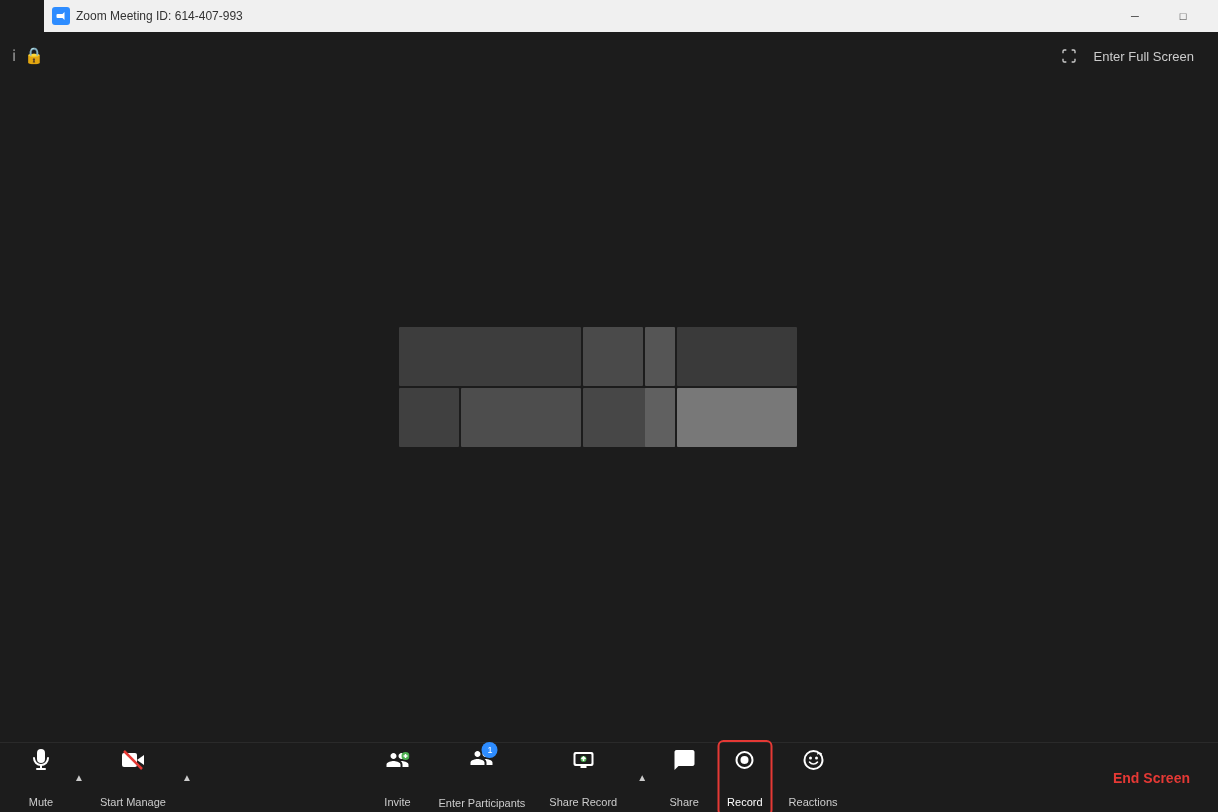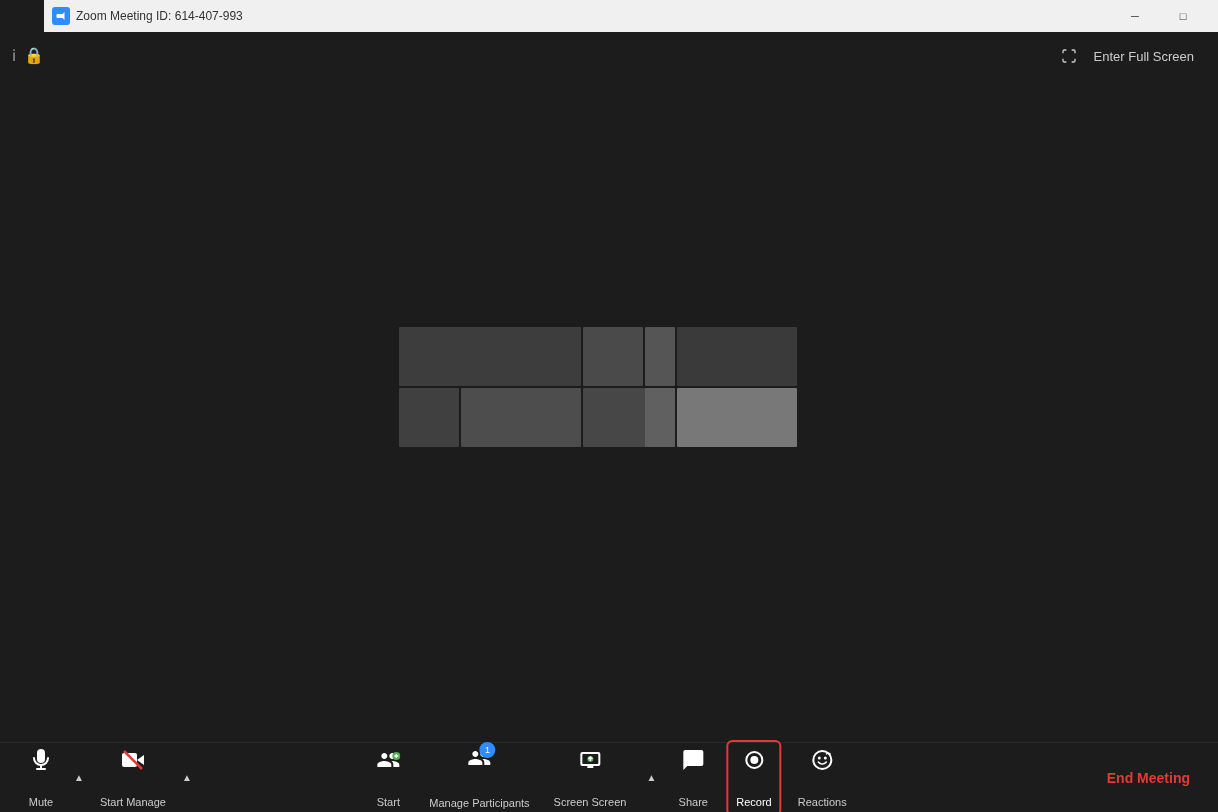--- a/index.html
+++ b/index.html
@@ -291,42 +291,42 @@
 
   <div id="toolbar-center">
 
     <button class="tool-btn">
       <svg class="icon-svg" viewBox="0 0 24 24" fill="white">
         <path d="M16 11c1.66 0 2.99-1.34 2.99-3S17.66 5 16 5c-1.66 0-3 1.34-3 3s1.34 3 3 3zm-8 0c1.66 0 2.99-1.34 2.99-3S9.66 5 8 5C6.34 5 5 6.34 5 8s1.34 3 3 3zm0 2c-2.33 0-7 1.17-7 3.5V19h14v-2.5c0-2.33-4.67-3.5-7-3.5zm8 0c-.29 0-.62.02-.97.05 1.16.84 1.97 1.97 1.97 3.45V19h6v-2.5c0-2.33-4.67-3.5-7-3.5z"></path>
         <circle cx="20" cy="8" r="4" fill="#4caf50"></circle>
         <line x1="20" y1="6" x2="20" y2="10" stroke="white" stroke-width="1.5"></line>
         <line x1="18" y1="8" x2="22" y2="8" stroke="white" stroke-width="1.5"></line>
       </svg>
-      <span class="tool-btn-label">Start</span>
+      <span class="tool-btn-label">Invite</span>
     </button>
 
     <button class="tool-btn">
       <div class="icon-wrapper">
         <svg class="icon-svg" viewBox="0 0 24 24" fill="white">
           <path d="M16 11c1.66 0 2.99-1.34 2.99-3S17.66 5 16 5c-1.66 0-3 1.34-3 3s1.34 3 3 3zm-8 0c1.66 0 2.99-1.34 2.99-3S9.66 5 8 5C6.34 5 5 6.34 5 8s1.34 3 3 3zm0 2c-2.33 0-7 1.17-7 3.5V19h14v-2.5c0-2.33-4.67-3.5-7-3.5zm8 0c-.29 0-.62.02-.97.05 1.16.84 1.97 1.97 1.97 3.45V19h6v-2.5c0-2.33-4.67-3.5-7-3.5z"></path>
         </svg>
         <span class="participant-badge">1</span>
       </div>
-      <span class="tool-btn-label">Manage Participants</span>
+      <span class="tool-btn-label">Enter Participants</span>
     </button>
 
     <button class="tool-btn">
       <svg class="icon-svg" viewBox="0 0 24 24" fill="none">
         <rect x="2" y="4" width="20" height="14" rx="2" fill="white"></rect>
         <rect x="4" y="6" width="16" height="10" rx="1" fill="#1c1c1c"></rect>
         <rect x="9" y="18" width="6" height="2" fill="white"></rect>
         <circle cx="12" cy="11" r="3" fill="#4caf50"></circle>
         <path d="M10 11l2-2 2 2M12 9v4" stroke="white" stroke-width="1.5" fill="none"></path>
       </svg>
-      <span class="tool-btn-label">Screen Screen</span>
+      <span class="tool-btn-label">Share Record</span>
     </button>
     <button class="chevron-btn">▲</button>
 
     <button class="tool-btn">
       <svg class="icon-svg" viewBox="0 0 24 24" fill="white">
         <path d="M20 2H4c-1.1 0-2 .9-2 2v18l4-4h14c1.1 0 2-.9 2-2V4c0-1.1-.9-2-2-2z"></path>
       </svg>
       <span class="tool-btn-label">Share</span>
     </button>
 
@@ -343,14 +343,14 @@
         <circle cx="12" cy="12" r="9" stroke="white" stroke-width="2" fill="none"></circle>
         <path d="M8 14s1.5 2 4 2 4-2 4-2" stroke="white" stroke-width="1.5" fill="none" stroke-linecap="round"></path>
         <circle cx="9" cy="10" r="1.5" fill="white"></circle>
         <circle cx="15" cy="10" r="1.5" fill="white"></circle>
         <path d="M16 6c1.5-1 3-1 4 0" stroke="white" stroke-width="1.2" fill="none" stroke-linecap="round"></path>
       </svg>
       <span class="tool-btn-label">Reactions</span>
     </button>
   </div>
 
-  <button class="end-btn">End Meeting</button>
+  <button class="end-btn">End Screen</button>
 </div>
 
 </body></html>

